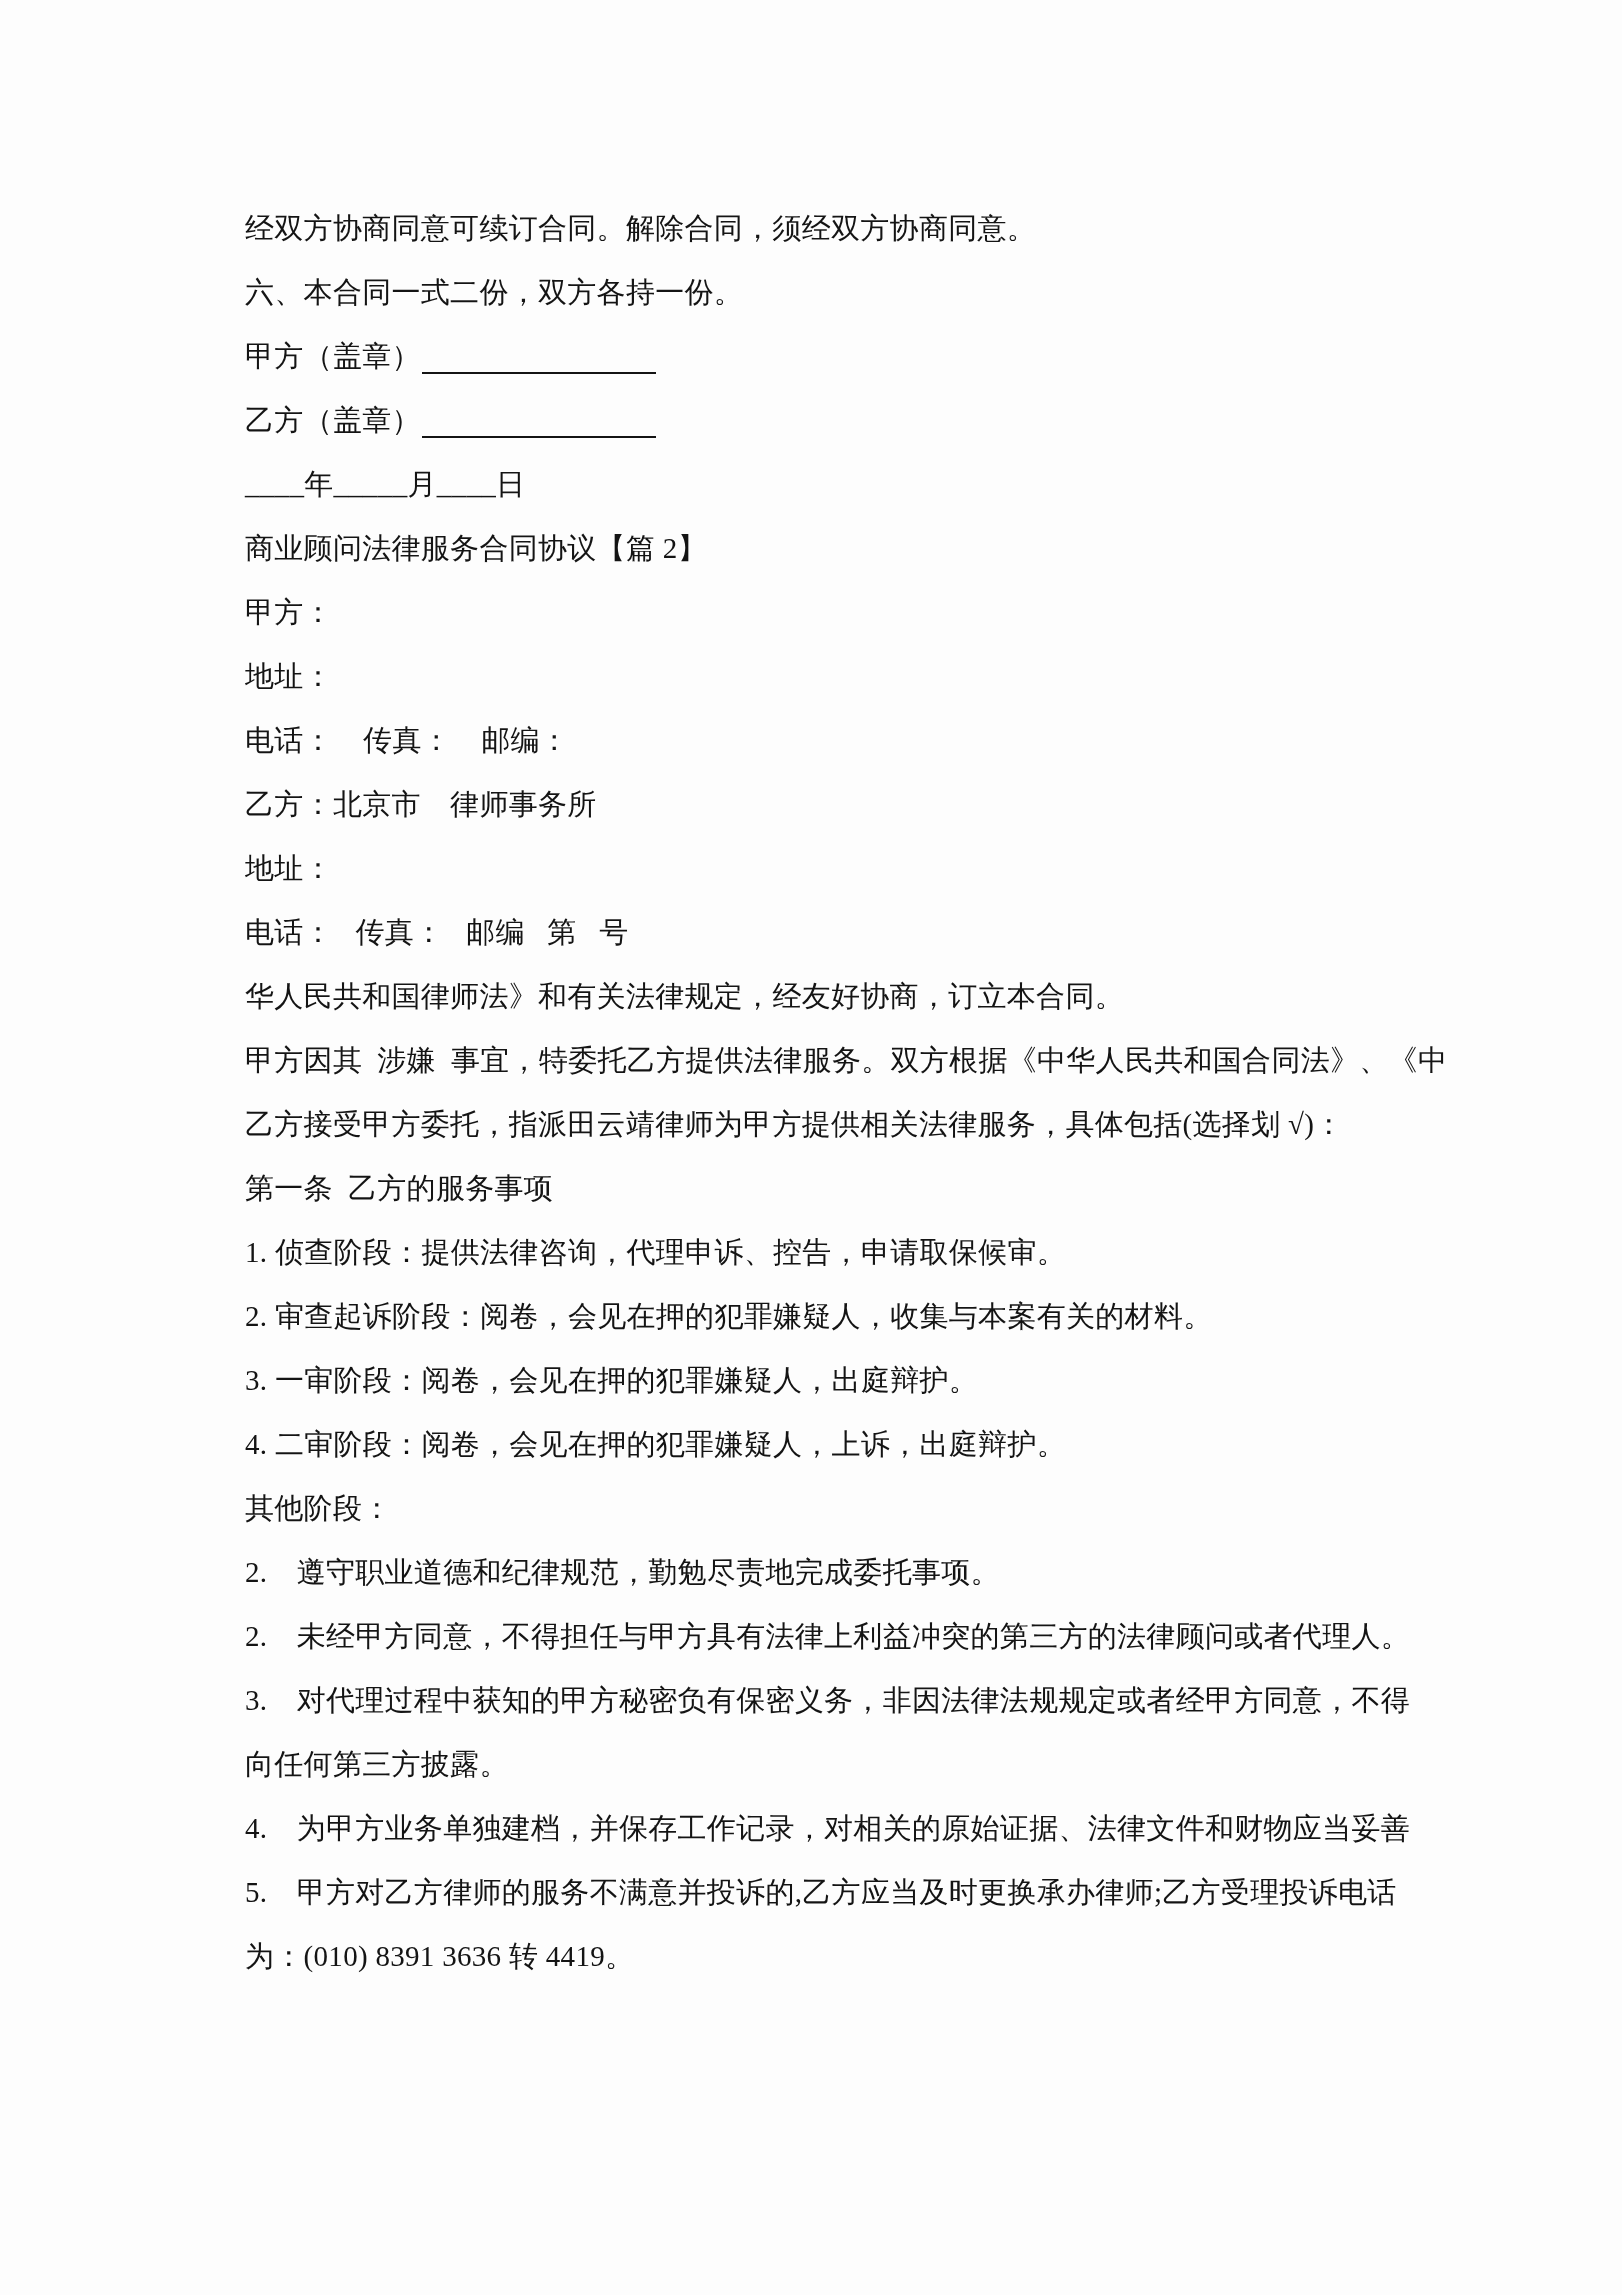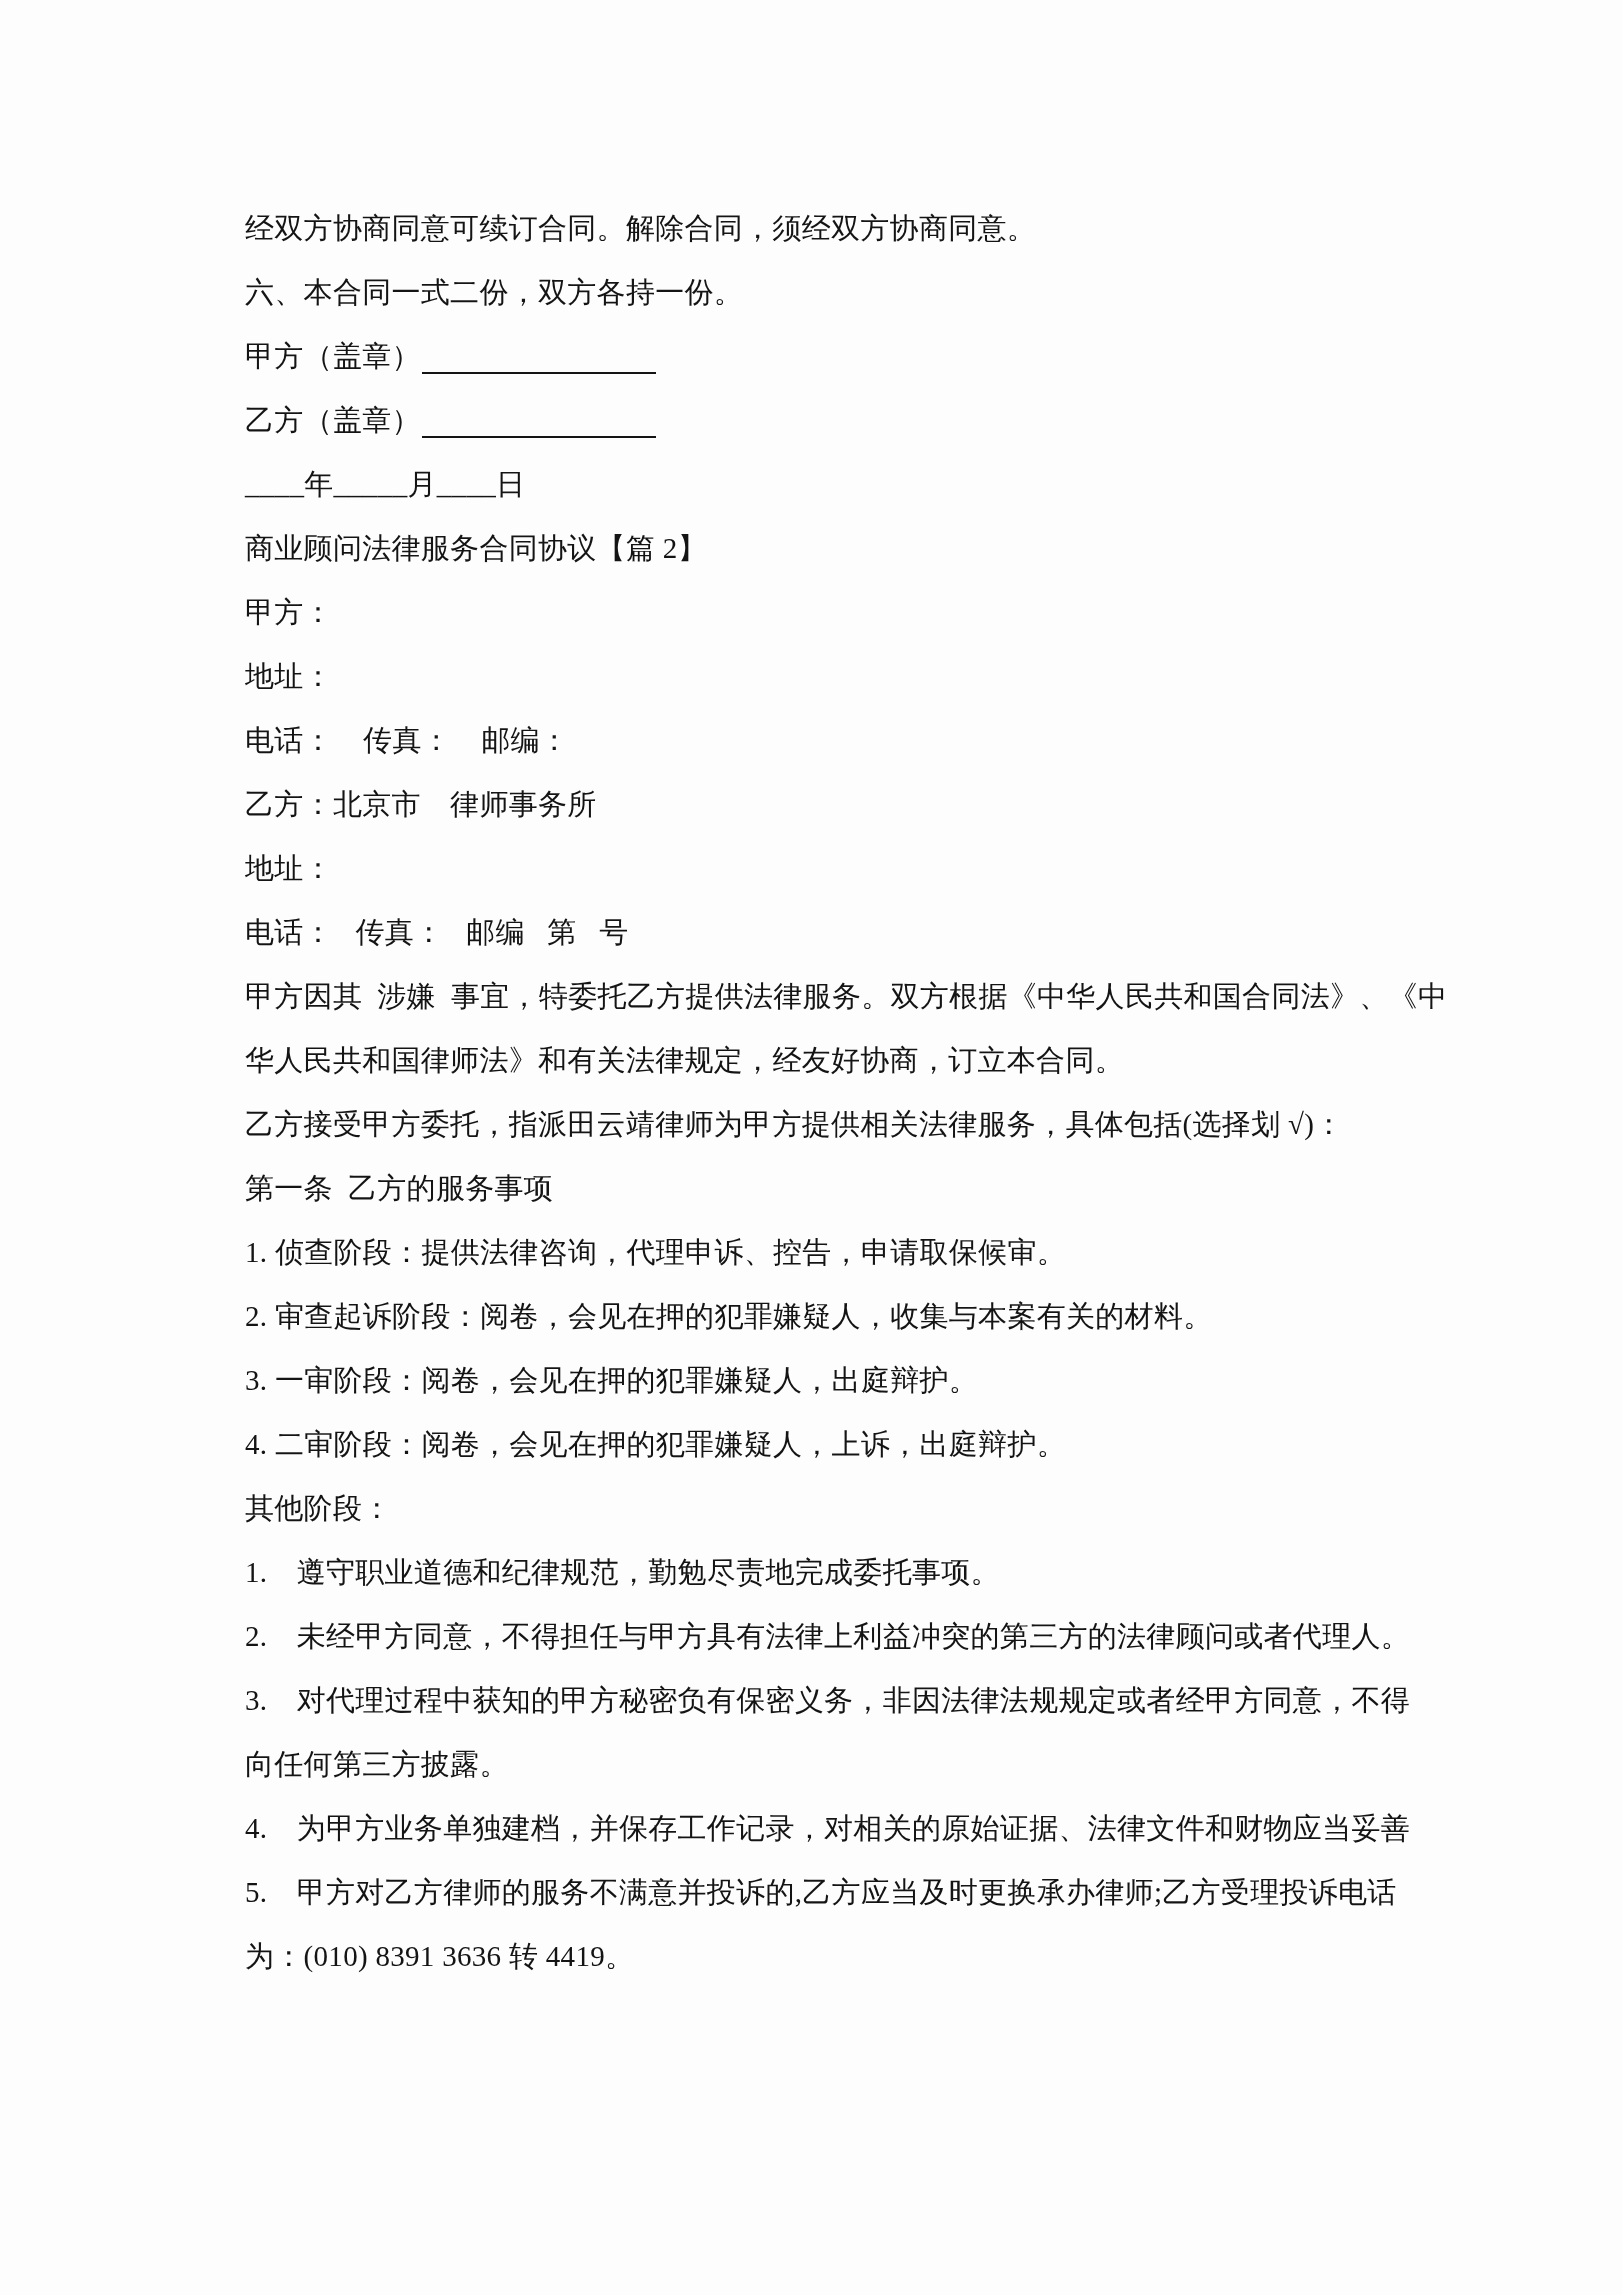--- a/index.html
+++ b/index.html
@@ -52,30 +52,30 @@
   <div class="line"><span>甲方（盖章）</span><span class="blank"></span></div>
   <div class="line"><span>乙方（盖章）</span><span class="blank"></span></div>
   <div class="line">____年_____月____日</div>
   <div class="line">商业顾问法律服务合同协议【篇 2】</div>
   <div class="line">甲方：</div>
   <div class="line">地址：</div>
   <div class="line">电话：    传真：    邮编：</div>
   <div class="line">乙方：北京市　律师事务所</div>
   <div class="line">地址：</div>
   <div class="line">电话：   传真：   邮编   第   号</div>
+  <div class="line">华人民共和国律师法》和有关法律规定，经友好协商，订立本合同。</div>
   <div class="line">甲方因其  涉嫌  事宜，特委托乙方提供法律服务。双方根据《中华人民共和国合同法》、《中</div>
-  <div class="line">华人民共和国律师法》和有关法律规定，经友好协商，订立本合同。</div>
   <div class="line">乙方接受甲方委托，指派田云靖律师为甲方提供相关法律服务，具体包括(选择划 √)：</div>
   <div class="line">第一条  乙方的服务事项</div>
   <div class="line">1. 侦查阶段：提供法律咨询，代理申诉、控告，申请取保候审。</div>
   <div class="line">2. 审查起诉阶段：阅卷，会见在押的犯罪嫌疑人，收集与本案有关的材料。</div>
   <div class="line">3. 一审阶段：阅卷，会见在押的犯罪嫌疑人，出庭辩护。</div>
   <div class="line">4. 二审阶段：阅卷，会见在押的犯罪嫌疑人，上诉，出庭辩护。</div>
   <div class="line">其他阶段：</div>
-  <div class="line">1.　遵守职业道德和纪律规范，勤勉尽责地完成委托事项。</div>
+  <div class="line">2.　遵守职业道德和纪律规范，勤勉尽责地完成委托事项。</div>
   <div class="line">2.　未经甲方同意，不得担任与甲方具有法律上利益冲突的第三方的法律顾问或者代理人。</div>
   <div class="line">3.　对代理过程中获知的甲方秘密负有保密义务，非因法律法规规定或者经甲方同意，不得</div>
   <div class="line">向任何第三方披露。</div>
   <div class="line">4.　为甲方业务单独建档，并保存工作记录，对相关的原始证据、法律文件和财物应当妥善</div>
   <div class="line">5.　甲方对乙方律师的服务不满意并投诉的,乙方应当及时更换承办律师;乙方受理投诉电话</div>
   <div class="line">为：(010) 8391 3636 转 4419。</div>
 </main>
 
 
 </body></html>

